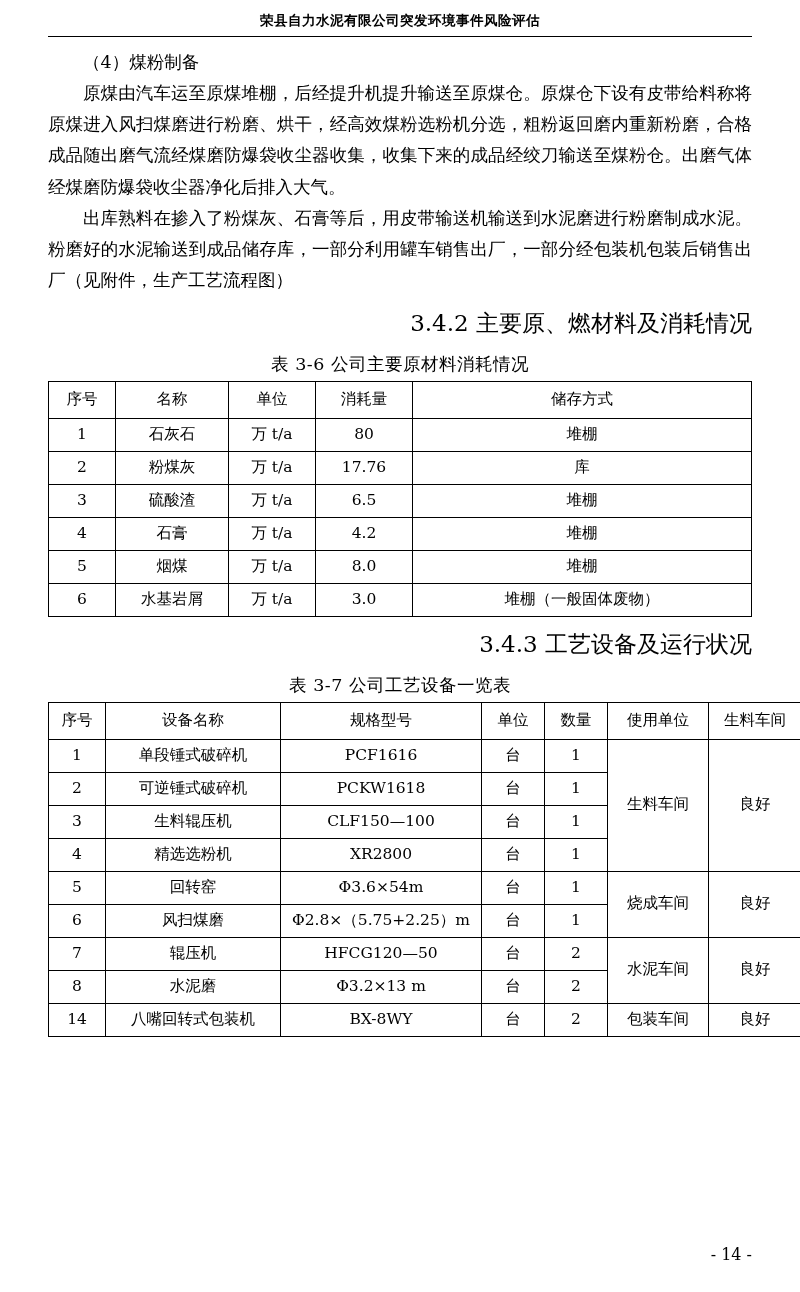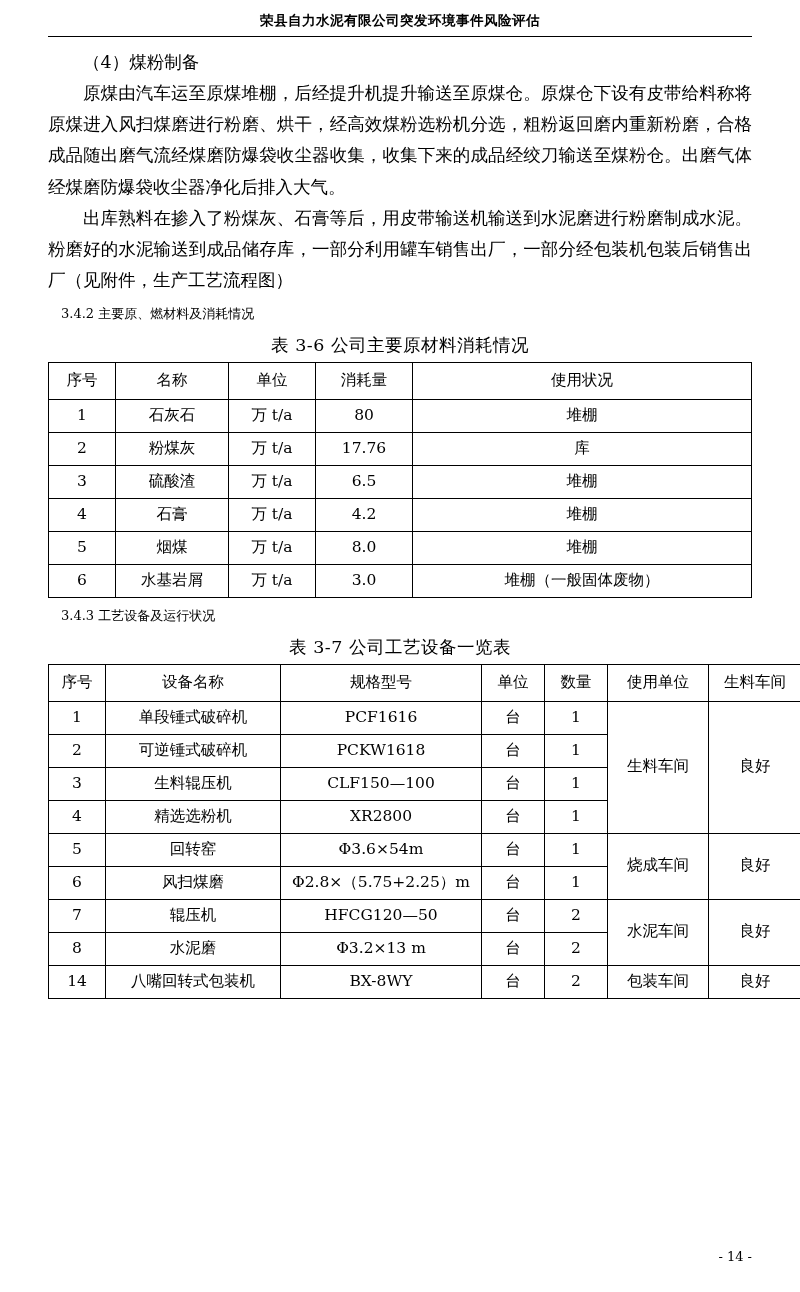--- a/index.html
+++ b/index.html
@@ -45,24 +45,25 @@
     text-justify: inter-ideograph;
     text-indent: 2em;
   }
   .sub-head {
     font-size: 17.5px;
     line-height: 1.78;
     margin: 0;
     text-indent: 2em;
   }
   .section-head {
-    font-size: 13px;
+    font-size: 23px;
     line-height: 1.9;
     margin: 6px 0 0 0;
     text-indent: 1em;
+    text-align: right;
   }
   .table-caption {
     font-size: 17.5px;
     text-align: center;
     margin: 6px 0 5px 0;
     letter-spacing: 0.5px;
   }
   table.doc-table {
     width: 100%;
     border-collapse: collapse;
@@ -88,21 +89,21 @@
   .t37 .c1 { width: 170px; }
   .t37 .c2 { width: 196px; }
   .t37 .c3 { width: 58px; }
   .t37 .c4 { width: 58px; }
   .t37 .c5 { width: 96px; }
   .t37 .c6 { width: 88px; }
   .page-number {
     position: absolute;
     right: 48px;
     bottom: 28px;
-    font-size: 13px;
+    font-size: 16px;
     font-family: "DejaVu Serif", "Liberation Serif", serif;
   }
 </style>
 </head>
 <body>
 
 <div class="page">
 
   <div class="header">荣县自力水泥有限公司突发环境事件风险评估</div>
   <hr class="header-rule">
@@ -116,21 +117,21 @@
 
   <div class="table-caption">表 3-6 公司主要原材料消耗情况</div>
 
   <table class="doc-table t36">
     <tbody>
       <tr>
         <td class="hdr">序号</td>
         <td class="hdr">名称</td>
         <td class="hdr">单位</td>
         <td class="hdr">消耗量</td>
-        <td class="hdr">使用状况</td>
+        <td class="hdr">储存方式</td>
       </tr>
       <tr>
         <td>1</td>
         <td>石灰石</td>
         <td>万 t/a</td>
         <td>80</td>
         <td>堆棚</td>
       </tr>
       <tr>
         <td>2</td>

